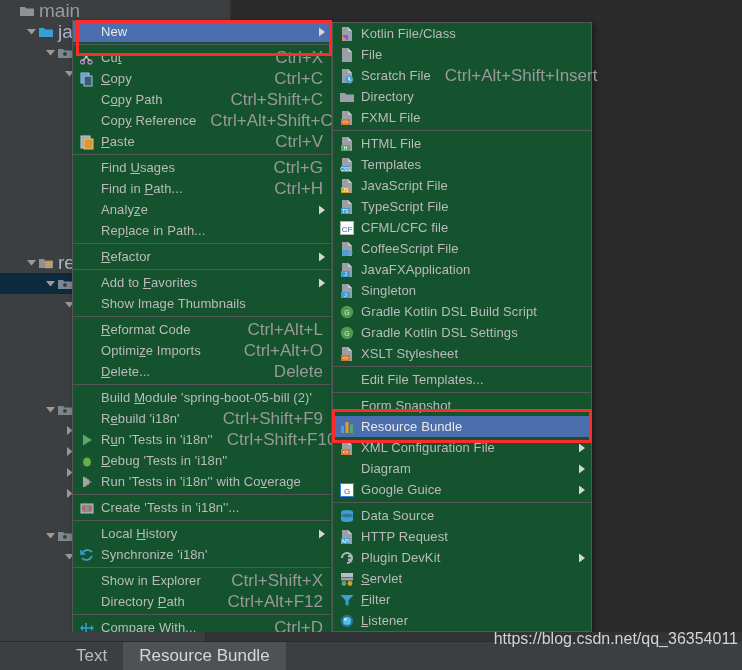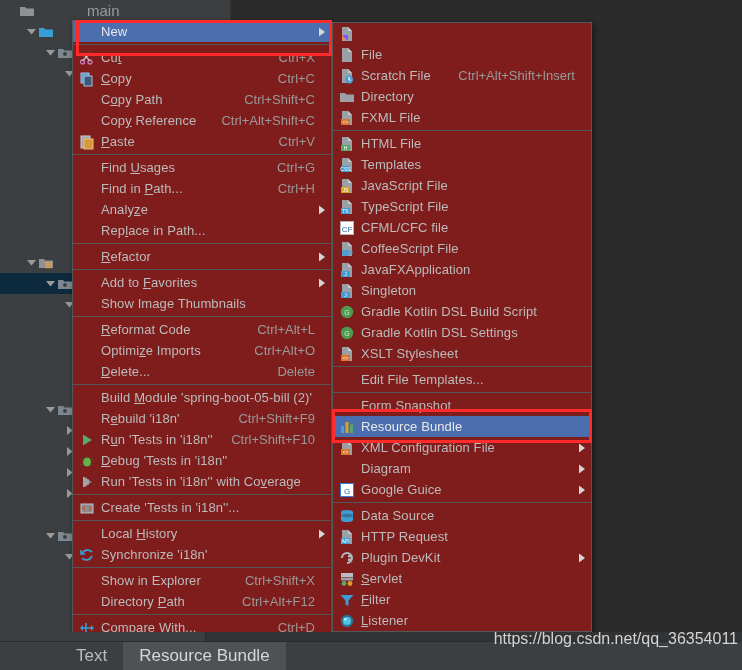--- a/index.html
+++ b/index.html
@@ -12,31 +12,31 @@
   }
   .ide{position:absolute;inset:0;background:#2b2b2b;}
 
   
   .tree{position:absolute;left:0;top:0;width:230px;height:650px;background:#3c3f41;}
   .trow{position:absolute;left:0;width:230px;height:21px;display:flex;align-items:center;}
   .trow.sel{background:#0d293e;}
   .tw{width:13px;height:13px;flex:0 0 13px;display:flex;align-items:center;justify-content:center;}
   .tw svg{display:block;}
   .ticon{width:16px;height:16px;flex:0 0 16px;margin-right:4px;display:flex;align-items:center;justify-content:center;}
-  .tlabel{white-space:nowrap;color:#a9b7c6;font-size:15px;margin-left:48px;}
+  .tlabel{white-space:nowrap;color:#a9b7c6;font-size:19px;}
   .tlabel.gray{color:#9a9a9a;}
 
   
-  .menu{position:absolute;background:#7f1d1d;border:1px solid #555759;
+  .menu{position:absolute;background:#14532d;border:1px solid #555759;
         box-shadow:2px 2px 6px rgba(0,0,0,.45);box-sizing:border-box;}
   .mi{position:relative;height:21px;display:flex;align-items:center;box-sizing:border-box;
       padding-left:4px;white-space:nowrap;}
   .mi .ic{width:20px;height:16px;flex:0 0 20px;display:flex;align-items:center;justify-content:center;margin-right:4px;}
   .mi .lbl{flex:1 1 auto;color:#bbbbbb;font-size:13px;letter-spacing:0.1px;}
-  .mi .acc{color:#999999;font-size:13px;padding-left:14px;padding-right:16px;}
+  .mi .acc{color:#999999;font-size:17px;padding-left:14px;padding-right:8px;}
   .mi .arw{position:absolute;right:5px;top:50%;transform:translateY(-50%);}
   .mi.hl{background:#4b6eaf;}
   .mi.hl .lbl{color:#e8e8e8;}
   .sep{height:1px;background:#545658;margin:2px 0;}
   u{text-decoration:underline;text-underline-offset:1px;}
 
   
   #ctxmenu{left:72px;top:20px;width:260px;}
   
   #submenu{left:332px;top:22px;width:260px;}
@@ -511,20 +511,21 @@
   <div class="menu" id="submenu">
       <div class="mi">
         <span class="ic">
           <svg width="16" height="16" viewBox="0 0 16 16">
             <path d="M3 1h6l4 4v10H3z" fill="#9aa0a6"></path>
             <path d="M9 1l4 4H9z" fill="#c5c9cd"></path>
             <path d="M3 9h6l-6 6z" fill="#f0883e"></path>
             <path d="M9 9H3l6 6z" fill="#7f52ff"></path>
           </svg>
         </span>
+        <span class="lbl">Kotlin File/Class</span>
       </div>
       <div class="mi">
         <span class="ic">
           <svg width="16" height="16" viewBox="0 0 16 16">
             <path d="M3 1h6l4 4v10H3z" fill="#9aa0a6"></path>
             <path d="M9 1l4 4H9z" fill="#c5c9cd"></path>
           </svg>
         </span>
         <span class="lbl">File</span>
       </div>

